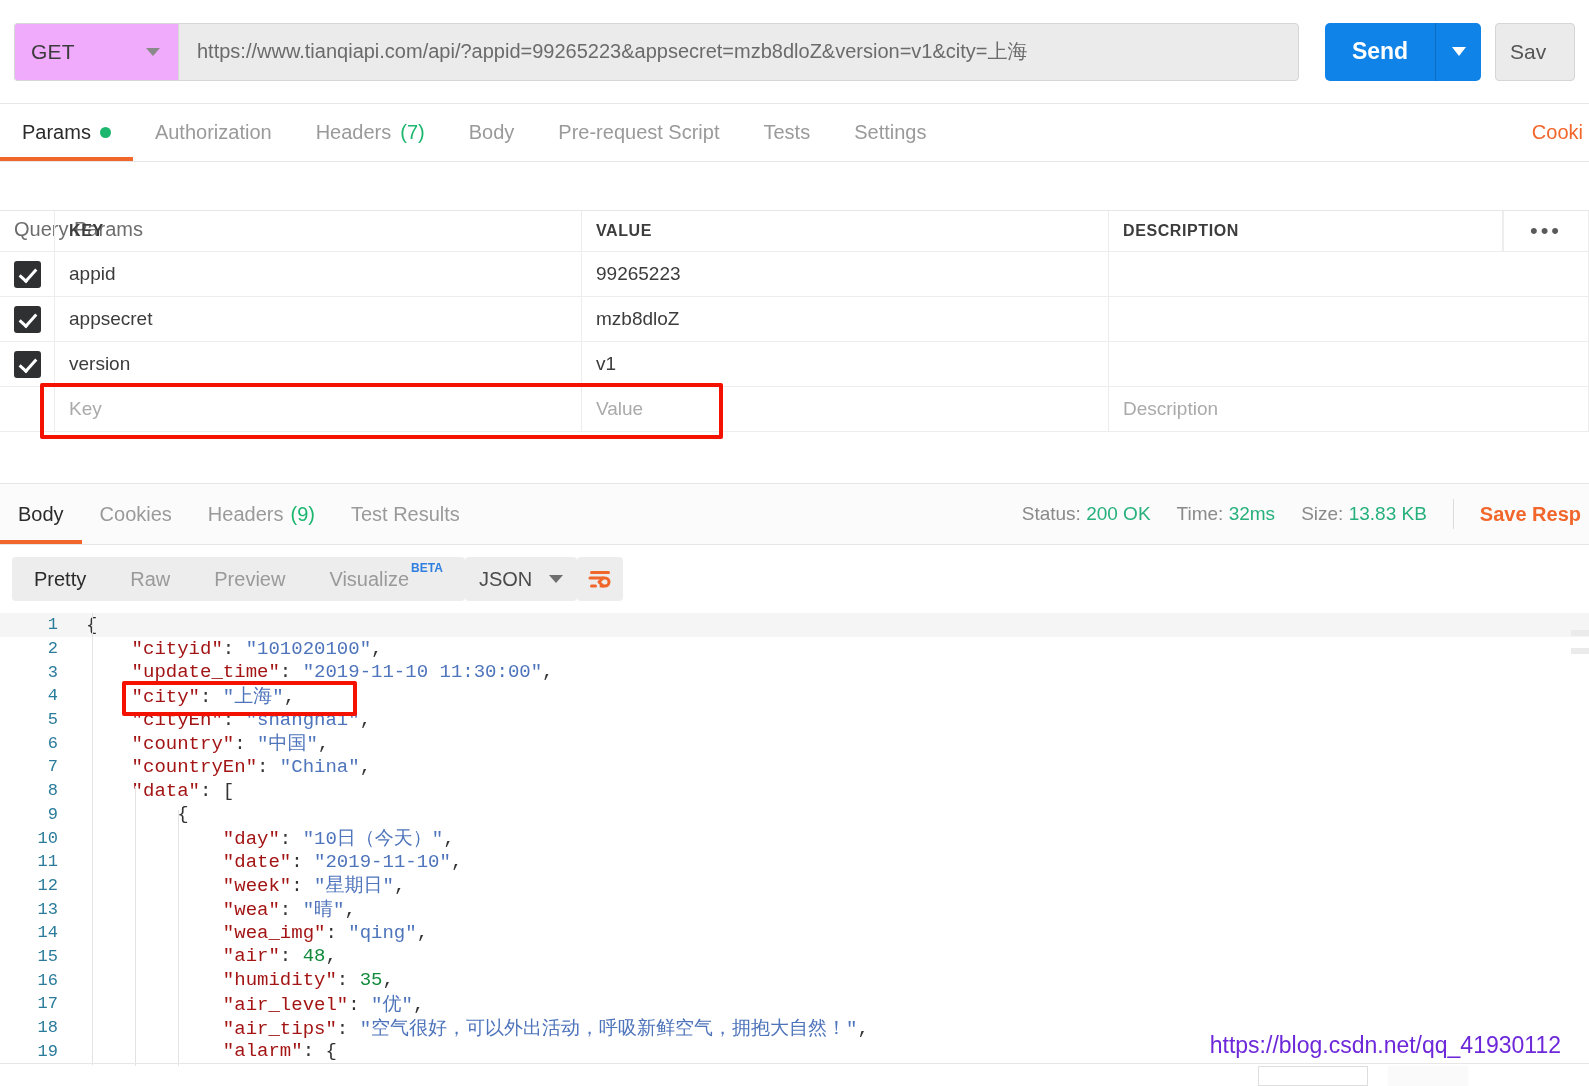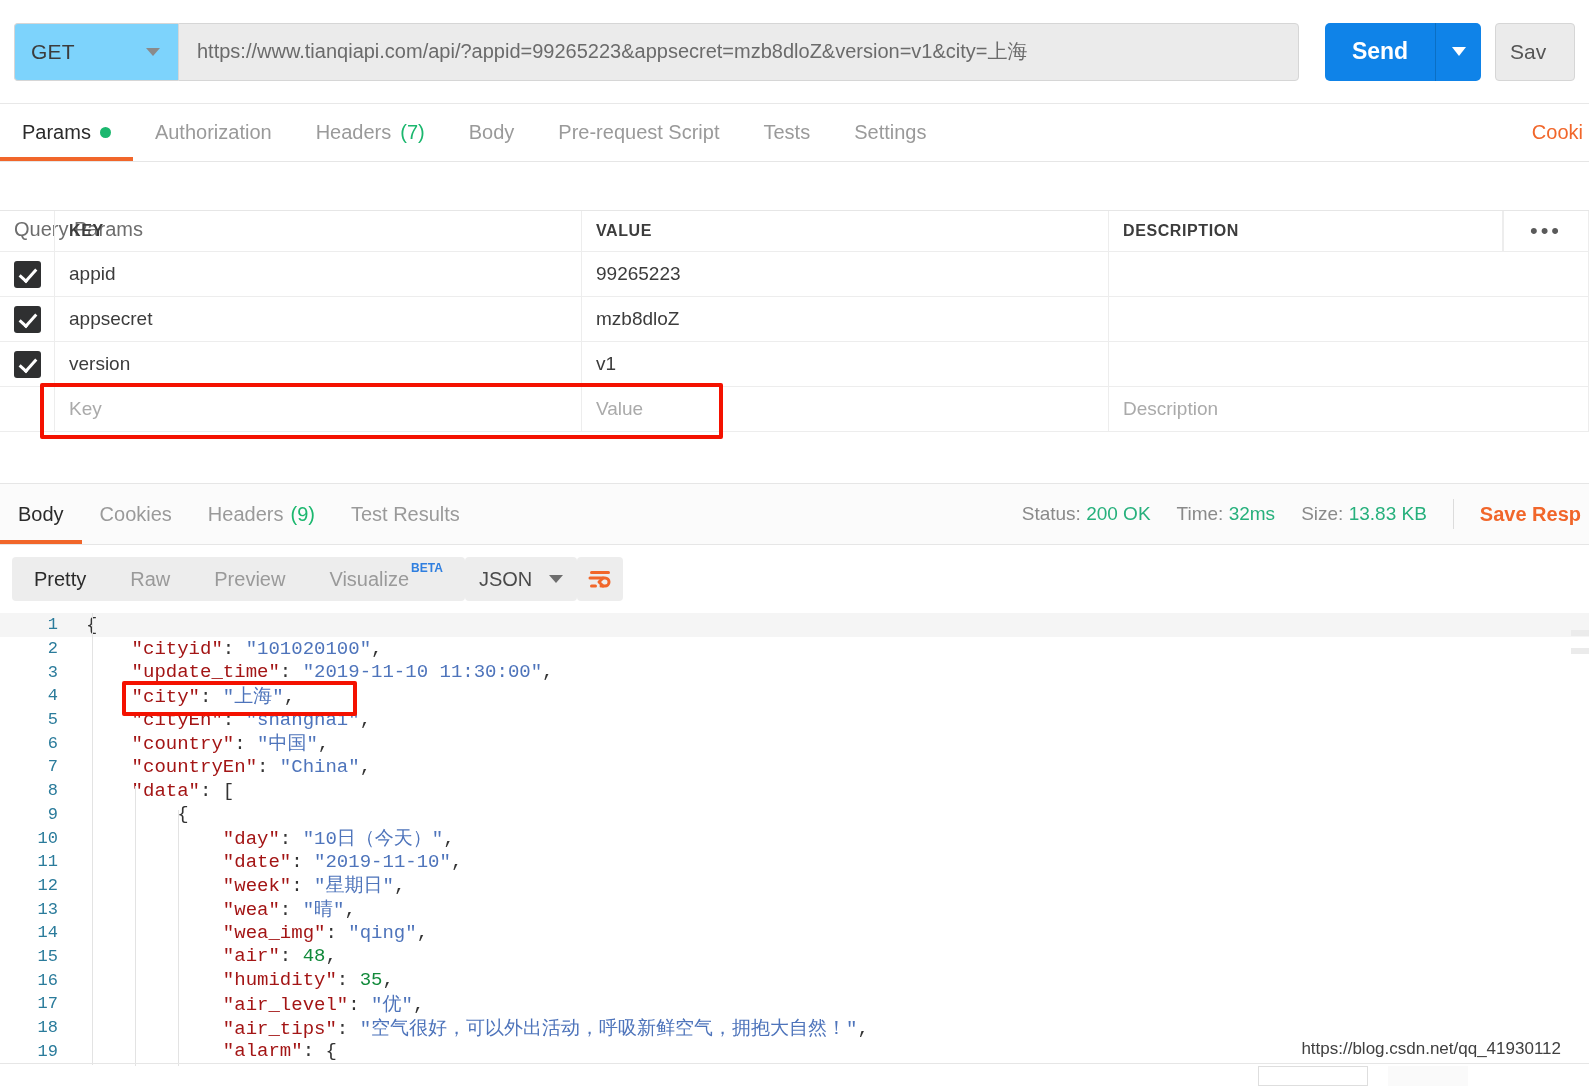--- a/index.html
+++ b/index.html
@@ -14,21 +14,21 @@
   
   .urlbar {
     position: absolute; left: 0; top: 0; width: 1589px; height: 104px;
     background: #ffffff;
     border-bottom: 1px solid #e8e8e8;
     display: flex; align-items: center;
     padding: 0 14px;
   }
   .method-select {
     width: 164px; height: 58px;
-    background: #7dd3fc;
+    background: #f0abfc;
     border: 1px solid #d6d6d6;
     border-right: none;
     border-radius: 4px 0 0 4px;
     display: flex; align-items: center;
     padding: 0 16px;
     position: relative;
   }
   .method-label { font-size: 21px; color: #3c3c3c; letter-spacing: .2px; }
   .caret-dn {
     position: absolute; right: 18px; top: 50%; transform: translateY(-50%);
@@ -256,21 +256,21 @@
   .annot2 {
     position: absolute; left: 122px; top: 681px;
     width: 235px; height: 35px;
     border: 4px solid #f41100; border-radius: 2px;
     z-index: 30; pointer-events: none;
   }
 
   
   .wm {
     position: absolute; right: 28px; bottom: 27px;
-    font-size: 17px; color: #404040;
+    font-size: 23px; color: #6d28d9;
     white-space: nowrap; pointer-events: none;
   }
   .footer-line {
     position: absolute; left: 0; bottom: 22px; width: 1589px;
     height: 1px; background: #e6e6e6;
   }
   .foot-box {
     position: absolute; left: 1258px; bottom: 0; width: 110px; height: 20px;
     background: #fff; border: 1px solid #dedede;
   }

